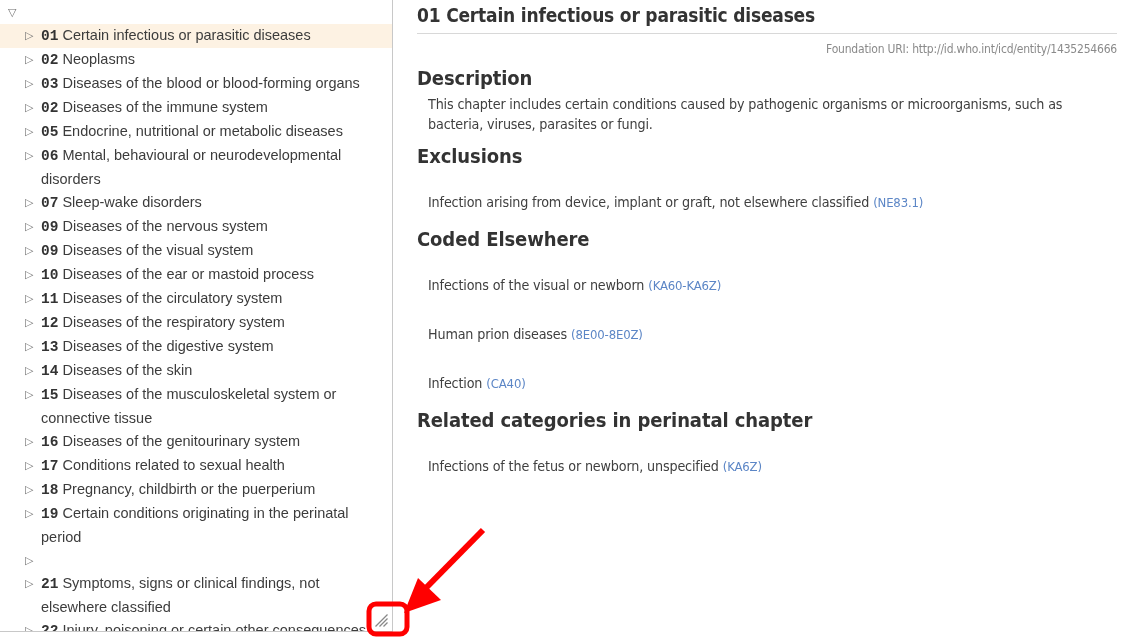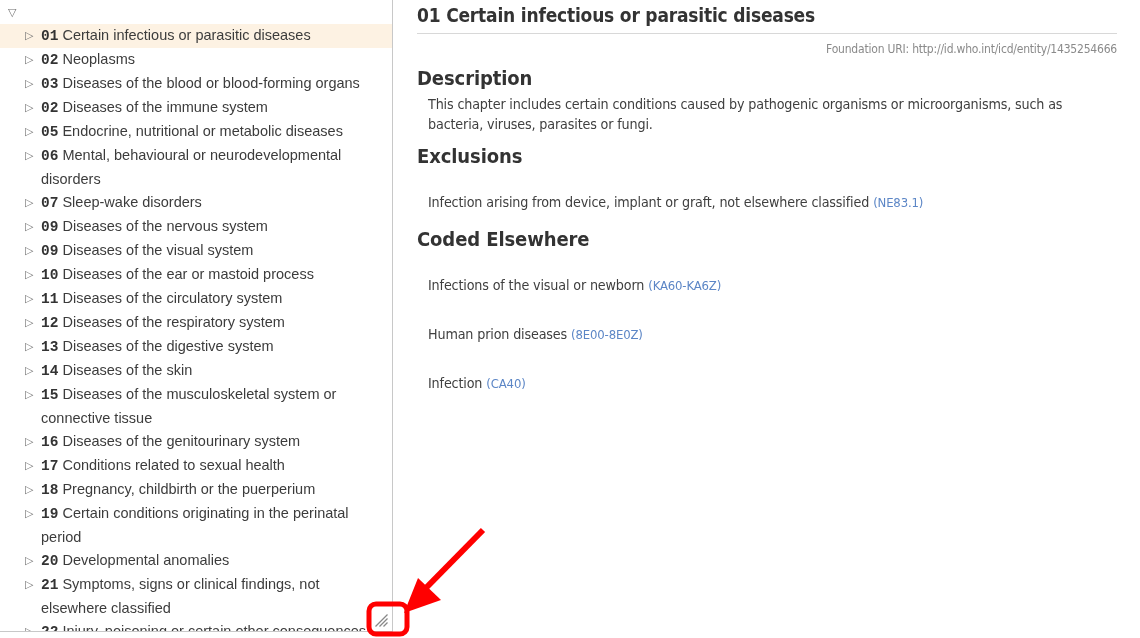--- a/index.html
+++ b/index.html
@@ -244,21 +244,20 @@
           <div class="tree-row">
             <span class="twisty">▷</span>
             <span class="tree-label"><span class="code">18</span> Pregnancy, childbirth or the puerperium</span>
           </div>
           <div class="tree-row">
             <span class="twisty">▷</span>
             <span class="tree-label"><span class="code">19</span> Certain conditions originating in the perinatal period</span>
           </div>
           <div class="tree-row">
             <span class="twisty">▷</span>
-            <span class="tree-label"><span class="code">20</span> Developmental anomalies</span>
           </div>
           <div class="tree-row">
             <span class="twisty">▷</span>
             <span class="tree-label"><span class="code">21</span> Symptoms, signs or clinical findings, not elsewhere classified</span>
           </div>
           <div class="tree-row">
             <span class="twisty">▷</span>
             <span class="tree-label"><span class="code">22</span> Injury, poisoning or certain other consequences of external causes</span>
           </div>
         </div>
@@ -295,20 +294,26 @@
 
       <div class="section">
         <div class="section-title">Coded Elsewhere</div>
         <div class="section-body">
             <div class="entry-line"><span>Infections of the visual or newborn</span><span class="ref-code">(KA60-KA6Z)</span></div>
             <div class="entry-line"><span>Human prion diseases</span><span class="ref-code">(8E00-8E0Z)</span></div>
             <div class="entry-line"><span>Infection</span><span class="ref-code">(CA40)</span></div>
           </div>
       </div>
 
+      <div class="section">
+        <div class="section-title">Related categories in perinatal chapter</div>
+        <div class="section-body">
+            <div class="entry-line"><span>Infections of the fetus or newborn, unspecified</span><span class="ref-code">(KA6Z)</span></div>
+          </div>
+      </div>
 
     </div>
   </div>
 </div>
 
 <svg id="annotation" width="1140" height="638" viewBox="0 0 1140 638">
 
   <rect x="369" y="604" width="38" height="30" rx="7" ry="7" fill="none" stroke="#ff0000" stroke-width="5"></rect>
 
   <line x1="483" y1="530" x2="420" y2="594" stroke="#ff0000" stroke-width="6"></line>

